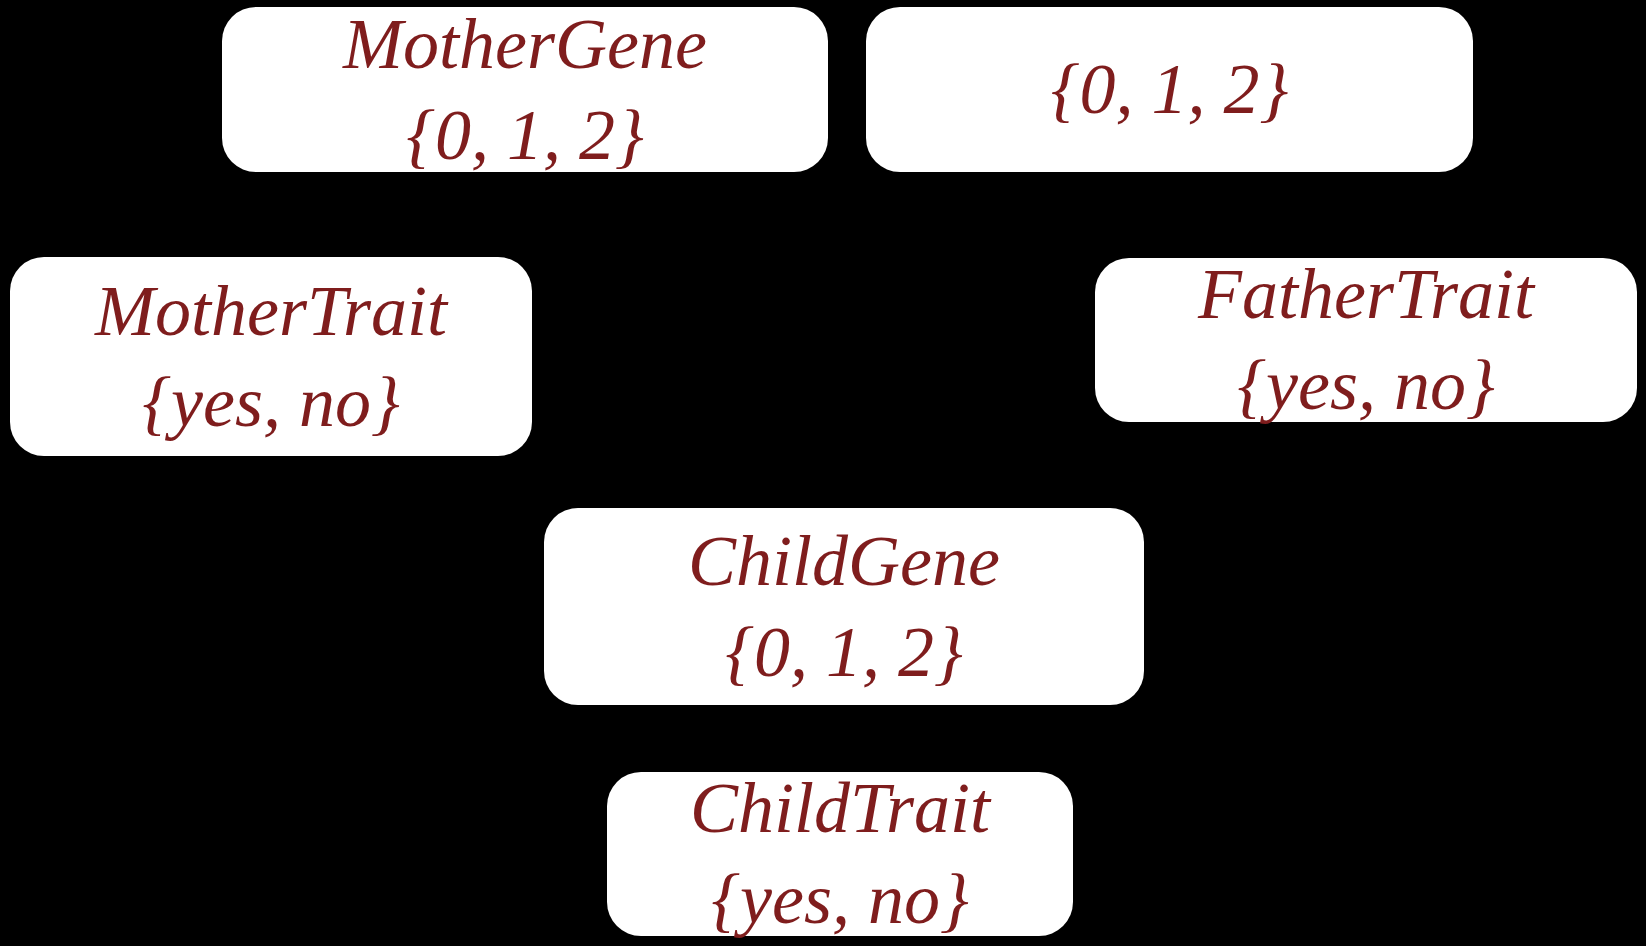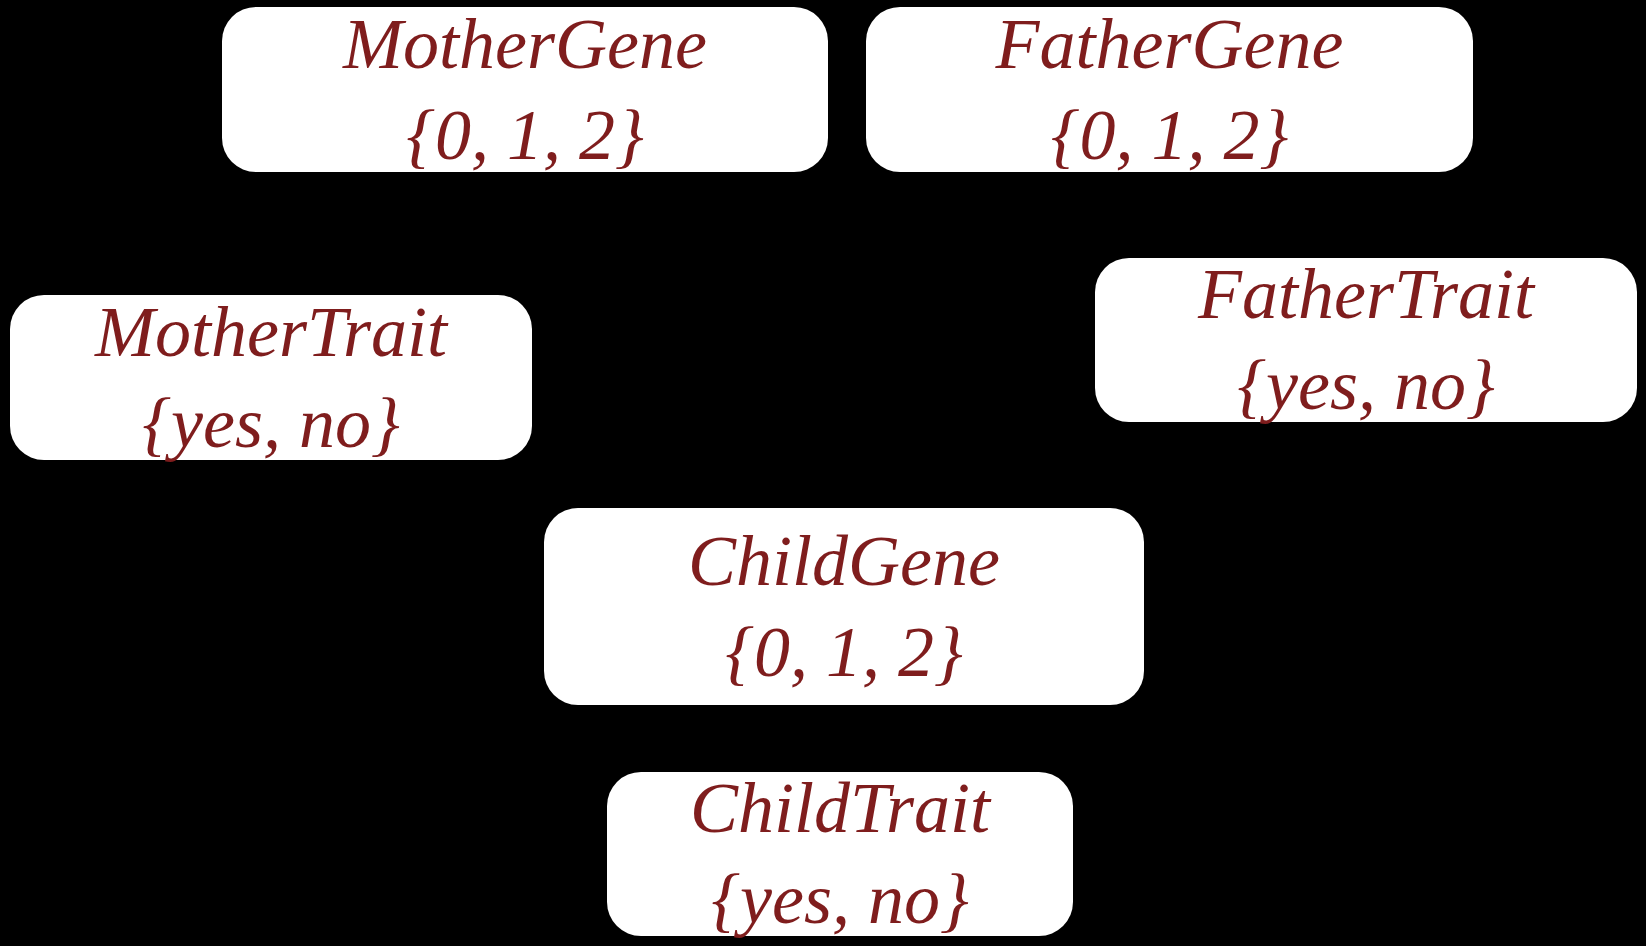--- a/index.html
+++ b/index.html
@@ -27,37 +27,36 @@
     text-align: center;
     font-style: italic;
     font-size: 72px;
     line-height: 1.26;
   }
   .node .node-label { white-space: nowrap; }
   .node .node-domain { white-space: nowrap; }
 
   .node-mother-gene  { left: 222px;  top: 7px;   width: 606px; height: 165px; }
   .node-father-gene  { left: 866px;  top: 7px;   width: 607px; height: 165px; }
-  .node-mother-trait { left: 10px;   top: 257px; width: 522px; height: 165px; margin-top: 38px; }
+  .node-mother-trait { left: 10px;   top: 257px; width: 522px; height: 199px; }
   .node-father-trait { left: 1095px; top: 258px; width: 542px; height: 164px; }
   .node-child-gene   { left: 544px;  top: 508px; width: 600px; height: 197px; }
   .node-child-trait  { left: 607px;  top: 772px; width: 466px; height: 164px; }
 </style>
 </head>
 <body>
 
 <div class="canvas">
 
   <div class="node node-mother-gene">
     <div class="node-label">MotherGene</div>
     <div class="node-domain">{0, 1, 2}</div>
   </div>
 
   <div class="node node-father-gene">
-    <div class="node-label">FatherGene</div>
     <div class="node-domain">{0, 1, 2}</div>
   </div>
 
   <div class="node node-mother-trait">
     <div class="node-label">MotherTrait</div>
     <div class="node-domain">{yes, no}</div>
   </div>
 
   <div class="node node-father-trait">
     <div class="node-label">FatherTrait</div>

